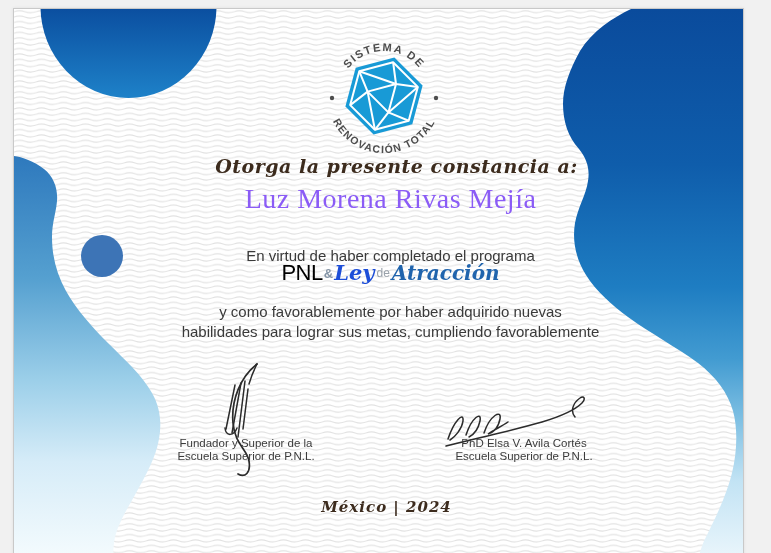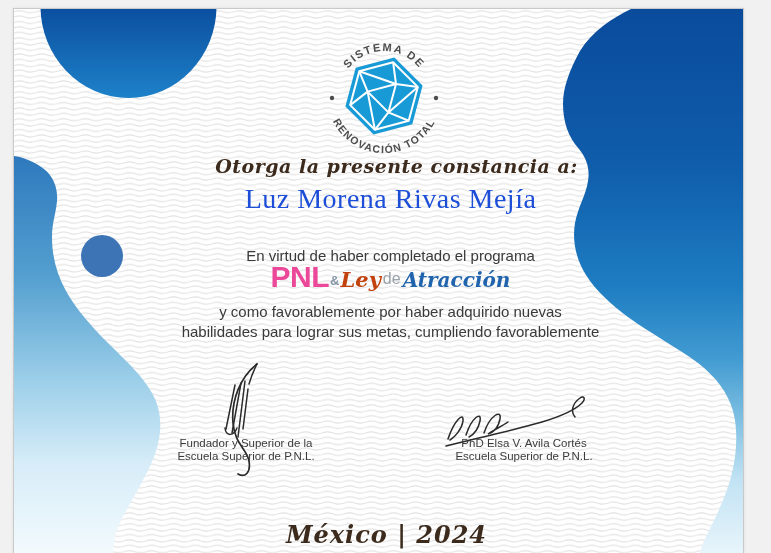--- a/index.html
+++ b/index.html
@@ -10,33 +10,33 @@
   }
   .page{
     position:absolute;left:13px;top:8px;width:729px;height:560px;
     background:#ffffff;border:1px solid #c9c9c9;box-sizing:content-box;
     box-shadow:0 0 3px rgba(0,0,0,0.08);
   }
   .decor{position:absolute;left:0;top:0;width:729px;height:560px;}
   .layer{position:absolute;left:0;right:0;text-align:center;color:#3a3a3a;}
   .script{font-family:"DejaVu Serif","Liberation Serif",serif;font-style:italic;font-weight:bold;color:#3c2b1d;}
   .intro{top:146px;font-size:19px;letter-spacing:0.5px;padding-left:36px;}
-  .name{top:174px;font-family:"Liberation Serif",serif;font-size:28px;color:#1d4ed8;letter-spacing:0.5px;padding-left:24px;}
+  .name{top:174px;font-family:"Liberation Serif",serif;font-size:28px;color:#8b5cf6;letter-spacing:0.5px;padding-left:24px;}
   .completion{top:230px;font-size:15px;padding-left:24px;margin-top:8px;}
   .program{top:251px;padding-left:24px;white-space:nowrap;}
-  .program .pnl{font-size:30px;font-weight:bold;color:#ec4899;letter-spacing:-0.5px;vertical-align:-2px;}
+  .program .pnl{font-size:22px;font-weight:normal;color:#000000;letter-spacing:-0.5px;vertical-align:-2px;}
   .program .amp{font-size:13px;color:#8494a6;font-weight:bold;margin:0 1px;vertical-align:0px;}
-  .program .ley{font-family:"DejaVu Serif",serif;font-style:italic;font-weight:bold;font-size:21px;color:#c2410c;vertical-align:-2px;}
-  .program .de{font-size:16px;color:#9aa2ab;margin:0 2px;vertical-align:1px;}
+  .program .ley{font-family:"DejaVu Serif",serif;font-style:italic;font-weight:bold;font-size:21px;color:#1d4ed8;vertical-align:-2px;}
+  .program .de{font-size:12px;color:#9aa2ab;margin:0 2px;vertical-align:1px;}
   .program .atr{font-family:"DejaVu Serif",serif;font-style:italic;font-weight:bold;font-size:20px;color:#2064ad;vertical-align:-2px;}
   .body-text{top:293px;font-size:15px;line-height:20px;padding-left:24px;}
   .signer{position:absolute;top:428px;width:240px;text-align:center;font-size:11.5px;line-height:13px;color:#3b3b3b;}
   .signer-left{left:112px;}
   .signer-right{left:390px;}
-  .footer{top:511px;font-size:24px;letter-spacing:1px;padding-left:16px;}
+  .footer{top:489px;font-size:15px;letter-spacing:1px;padding-left:16px;}
   .ring-text{font-family:"Liberation Sans",sans-serif;font-size:11px;font-weight:bold;letter-spacing:1.6px;fill:#4d4d4d;}
   .ring-text-b{font-family:"Liberation Sans",sans-serif;font-size:10.5px;font-weight:bold;letter-spacing:1.2px;fill:#4d4d4d;}
 </style>
 </head>
 <body>
 
 <div class="page">
 
   <svg class="decor" width="729" height="560" viewBox="0 0 729 560">
     <defs>

